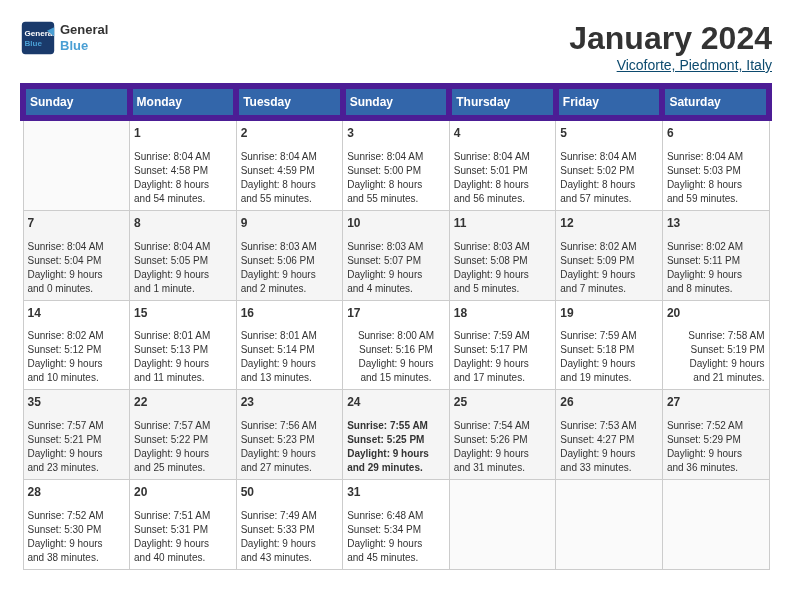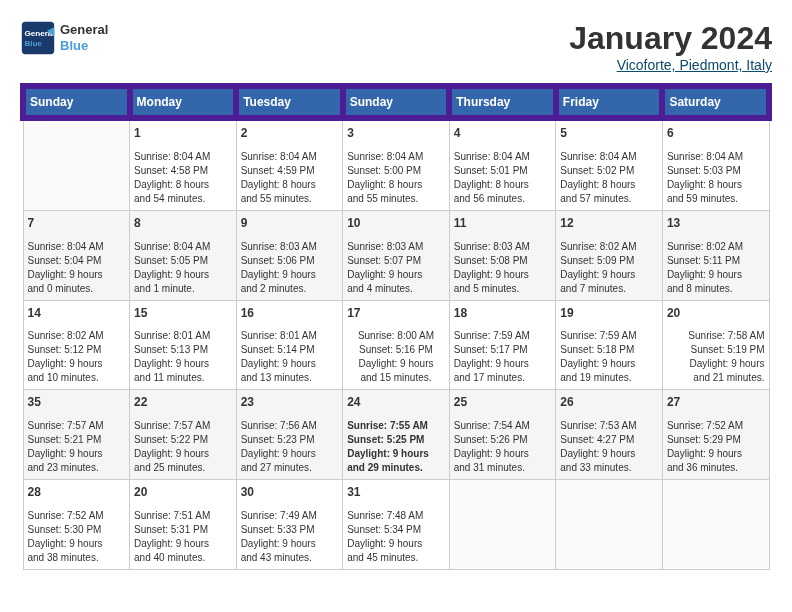--- a/index.html
+++ b/index.html
@@ -336,29 +336,29 @@
 and 38 minutes.</div>
         </td>
         <td>
           <span class="day-num">20</span>
           <div class="day-info" style="white-space: pre-line;">Sunrise: 7:51 AM
 Sunset: 5:31 PM
 Daylight: 9 hours
 and 40 minutes.</div>
         </td>
         <td>
-          <span class="day-num">30</span>
+          <span class="day-num">50</span>
           <div class="day-info" style="white-space: pre-line;">Sunrise: 7:49 AM
 Sunset: 5:33 PM
 Daylight: 9 hours
 and 43 minutes.</div>
         </td>
         <td>
           <span class="day-num">31</span>
-          <div class="day-info" style="white-space: pre-line;">Sunrise: 7:48 AM
+          <div class="day-info" style="white-space: pre-line;">Sunrise: 6:48 AM
 Sunset: 5:34 PM
 Daylight: 9 hours
 and 45 minutes.</div>
         </td>
         <td class="empty"></td>
         <td class="empty"></td>
         <td class="empty"></td>
       </tr>
     </tbody>
 </table>

